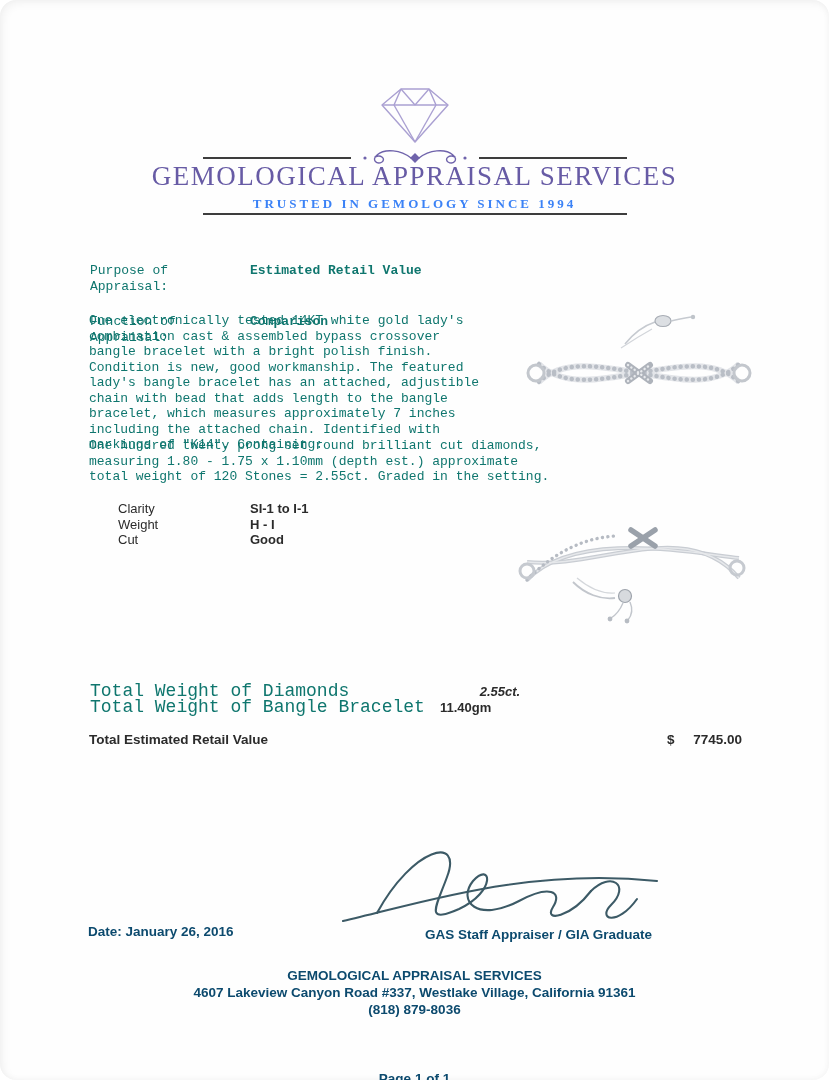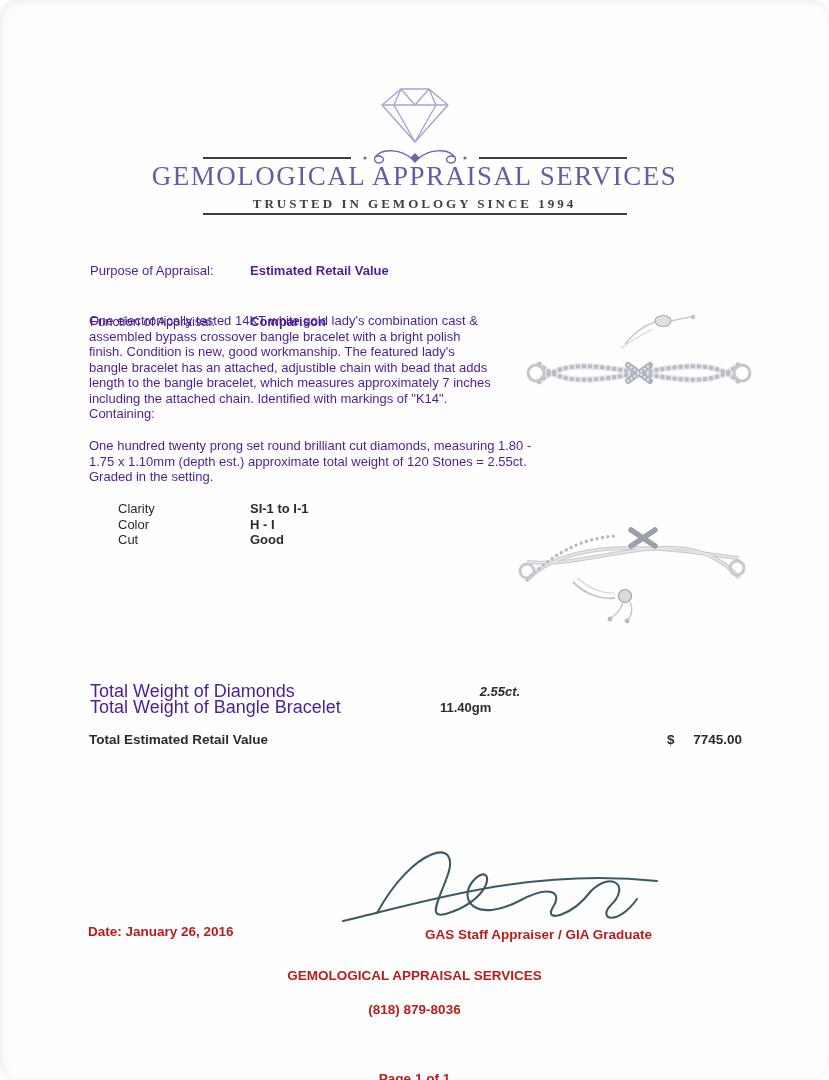--- a/index.html
+++ b/index.html
@@ -24,44 +24,44 @@
   .brand-name {
     position:absolute; left:0; width:100%; top:161px;
     font-family:"Liberation Serif", serif;
     font-size:27px; letter-spacing:1.5px;
     color:#675ba5; text-align:center; font-weight:500;
   }
   .brand-tagline {
     position:absolute; left:0; width:100%; top:196px;
     font-family:"Liberation Serif", serif;
     font-size:13px; letter-spacing:3px;
-    color:#404040; text-align:center; font-weight:bold;
+    color:#3b82f6; text-align:center; font-weight:bold;
   }
   .bottom-rule { position:absolute; left:203px; top:213px; width:424px; height:2px; background:#3d3d3d; }
 
   
-  .txt { font-size:13px; line-height:15.5px; color:#4c1d95; }
+  .txt { font-size:13px; line-height:15.5px; color:#0f766e;font-family:Liberation Mono, monospace; }
   .b { font-weight:bold; }
   .kv-row { display:flex; }
   .kv-row .k { width:160px; }
 
   .para { width:404px; }
   .para2 { width:470px; }
 
   .grading-row { display:flex; font-size:13px; line-height:15.5px; }
   .grading-row .gk { width:132px; }
   .grading-row .gv { font-weight:bold; }
 
   
   .totals-label { font-size:18px; }
   .totals-value { font-size:13px; font-weight:bold; }
   .retail-label { font-size:13.5px; font-weight:bold; }
 
   
-  .footer-bold { font-size:13.5px; font-weight:bold; color:#b91c1c; }
+  .footer-bold { font-size:13.5px; font-weight:bold; color:#0c4a6e; }
   .footer-center { left:0; width:100%; text-align:center; }
 </style>
 </head>
 <body>
 
 <div class="page">
 
   <svg class="abs diamond-icon" style="left:372px; top:84px;" width="86" height="62" viewBox="0 0 86 62">
     <g fill="none" stroke="#aaa0d2" stroke-width="1.4" stroke-linejoin="round">
       <polygon points="10,21 29,5 57,5 76,21 43,58"></polygon>
@@ -105,21 +105,21 @@
   <div class="abs txt para" style="left:89px; top:313px;">One electronically tested 14KT white gold lady's combination cast &amp; assembled bypass crossover bangle bracelet with a bright polish finish. Condition is new, good workmanship. The featured lady's bangle bracelet has an attached, adjustible chain with bead that adds length to the bangle bracelet, which measures approximately 7 inches including the attached chain. Identified with markings of "K14".  Containing:</div>
 
   <div class="abs txt para2" style="left:89px; top:438px;">One hundred twenty prong set round brilliant cut diamonds, measuring 1.80 - 1.75 x 1.10mm (depth est.) approximate total weight of 120 Stones = 2.55ct. Graded in the setting.</div>
 
   <div class="abs" style="left:118px; top:501px;">
     <div class="grading-row">
       <span class="gk">Clarity</span>
       <span class="gv">SI-1 to I-1</span>
     </div>
     <div class="grading-row">
-      <span class="gk">Color</span>
+      <span class="gk">Weight</span>
       <span class="gv">H - I</span>
     </div>
     <div class="grading-row">
       <span class="gk">Cut</span>
       <span class="gv">Good</span>
     </div>
   </div>
 
   <svg class="abs" style="left:525px; top:310px;" width="228" height="128" viewBox="0 0 228 128">
 
@@ -188,16 +188,17 @@
       <path d="M42,80 C78,14 128,2 112,44 C102,72 88,92 124,76 C162,58 156,28 138,48 C122,68 142,90 184,68 C214,52 228,58 218,74 C208,90 236,84 256,58"></path>
       <path d="M8,88 C80,72 190,34 322,48"></path>
       <path d="M256,58 C276,38 296,52 276,72 C262,86 282,94 302,66"></path>
     </g>
   </svg>
 
   <div class="abs footer-bold" style="left:88px; top:924px;">Date: January 26, 2016</div>
   <div class="abs footer-bold" style="left:425px; top:927px;">GAS Staff Appraiser / GIA Graduate</div>
 
   <div class="abs footer-bold footer-center" style="top:968px;">GEMOLOGICAL APPRAISAL SERVICES</div>
+  <div class="abs footer-bold footer-center" style="top:985px;">4607 Lakeview Canyon Road #337, Westlake Village, California 91361</div>
   <div class="abs footer-bold footer-center" style="top:1002px;">(818) 879-8036</div>
   <div class="abs footer-bold footer-center" style="top:1071px;">Page 1 of 1</div>
 
 </div>
 
 </body></html>

